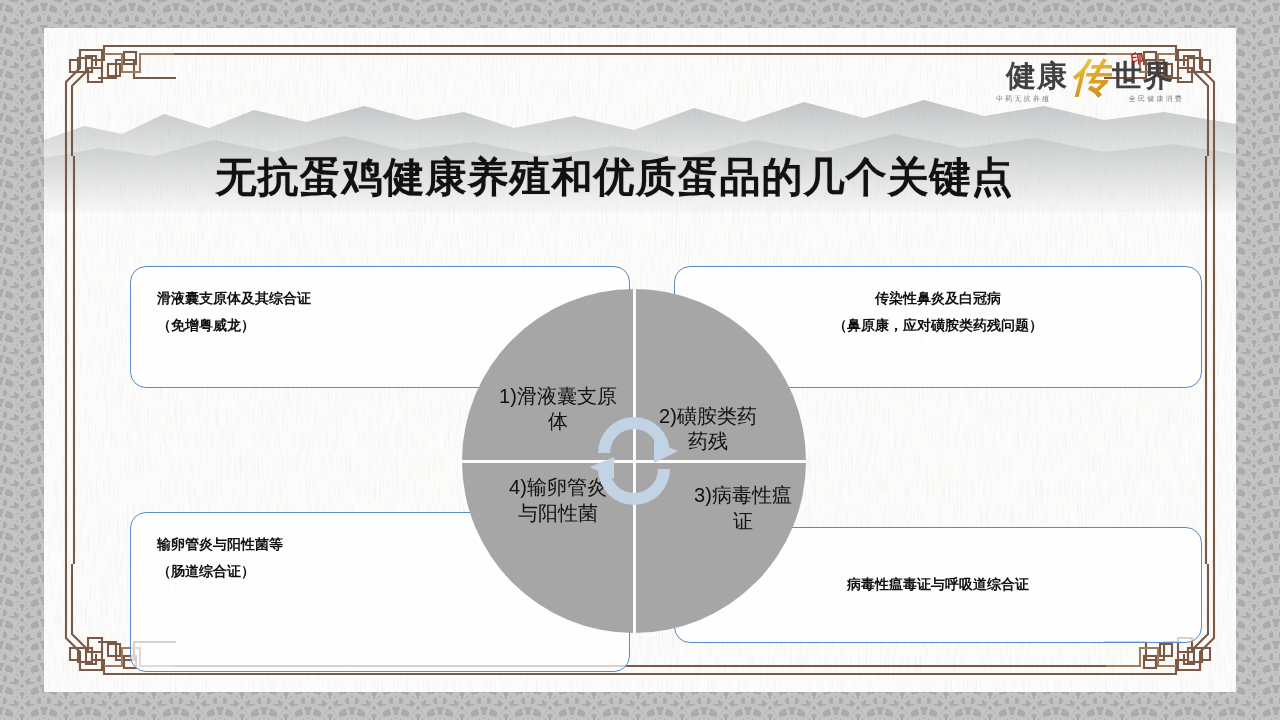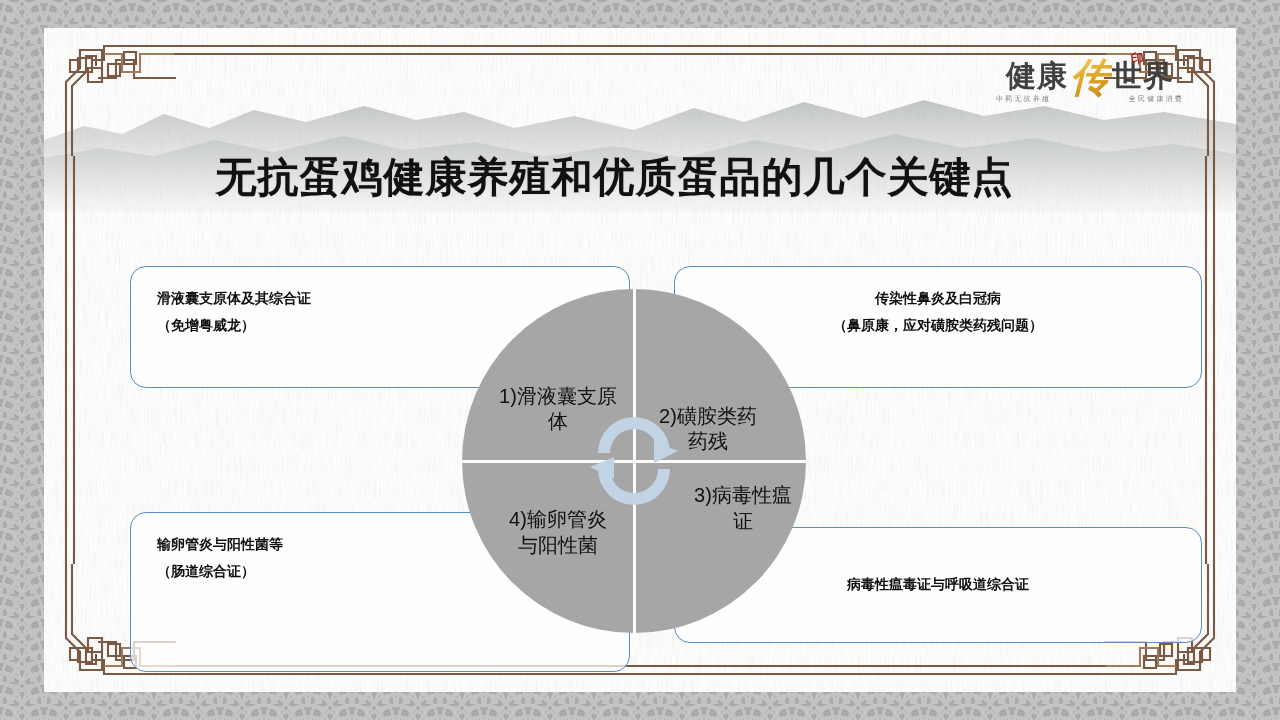--- a/index.html
+++ b/index.html
@@ -141,21 +141,21 @@
     display:flex;align-items:center;justify-content:center;
     box-sizing:border-box;
   }
   .quad span{
     font-size:20px;color:#111;line-height:1.28;text-align:center;
     display:block;
   }
   .q1{left:0;   top:0;    padding:0 14px 26px 34px; align-items:flex-end;}
   .q2{left:172px;top:8px;   padding:0 40px 14px 16px; align-items:flex-end;}
   .q3{left:172px;top:172px;padding:22px 44px 0 14px; align-items:flex-start;margin-left:38px;}
-  .q4{left:0;   top:172px;padding:14px 16px 0 36px; align-items:flex-start;margin-top:32px;}
+  .q4{left:0;   top:172px;padding:14px 16px 0 36px; align-items:flex-start;}
   .q1 span{width:125px;}
   .q2 span{width:110px;}
   .q3 span{width:106px;}
   .q4 span{width:110px;}
 
   
   .recycle{
     position:absolute;left:50%;top:50%;width:104px;height:104px;
     transform:translate(-50%,-50%);
   }

